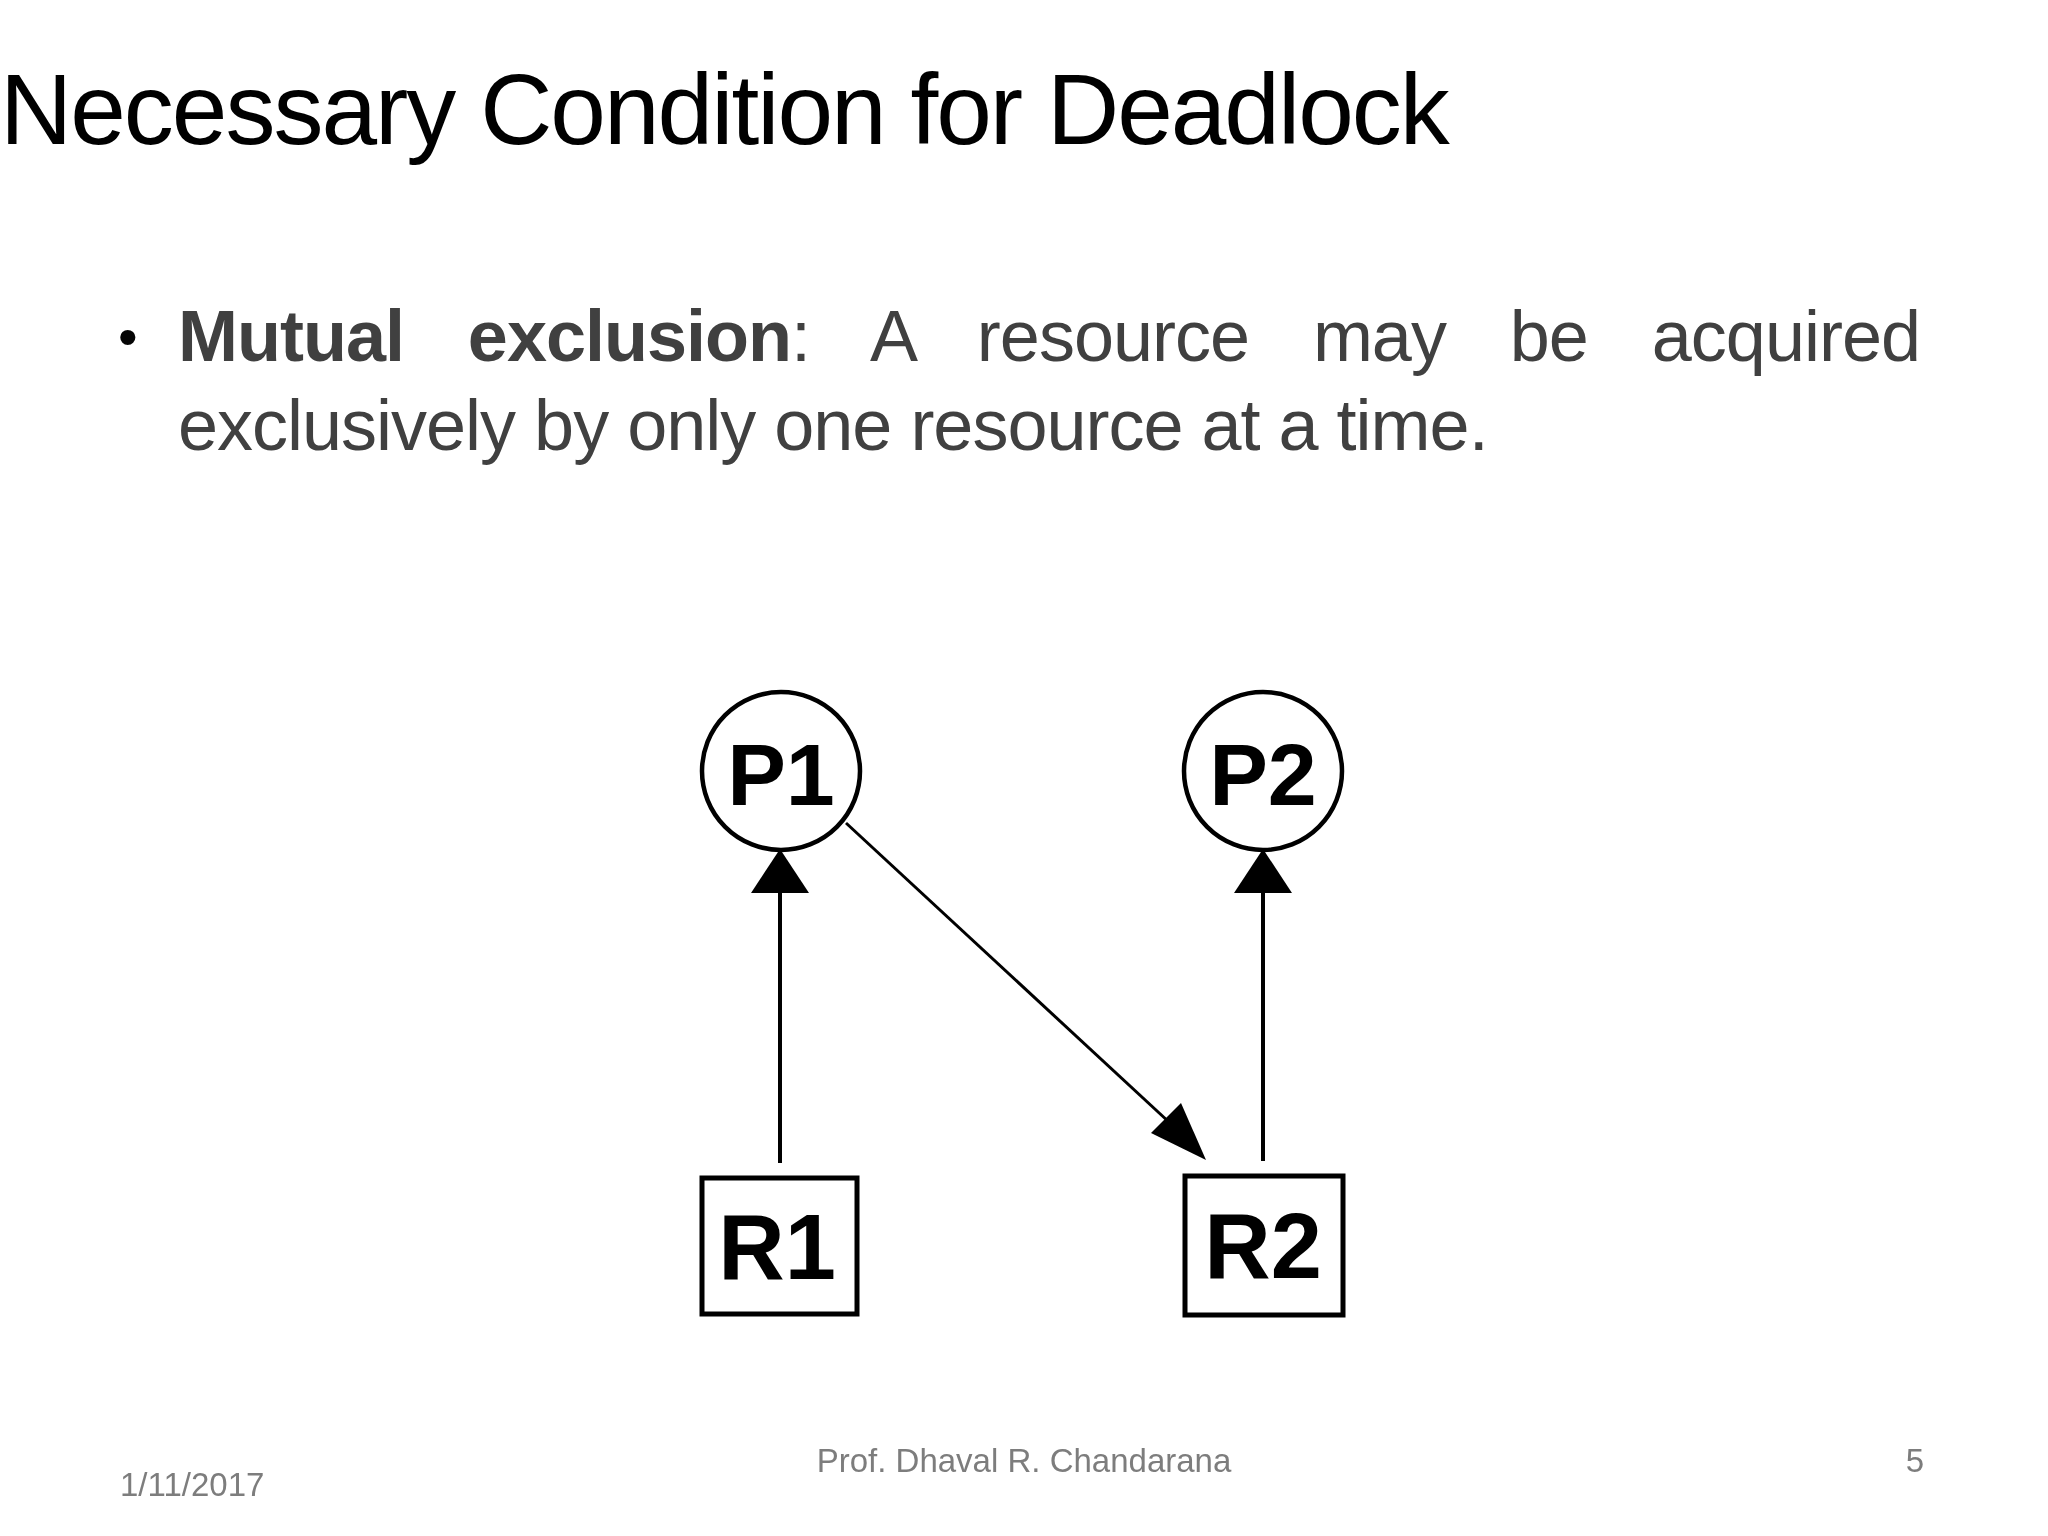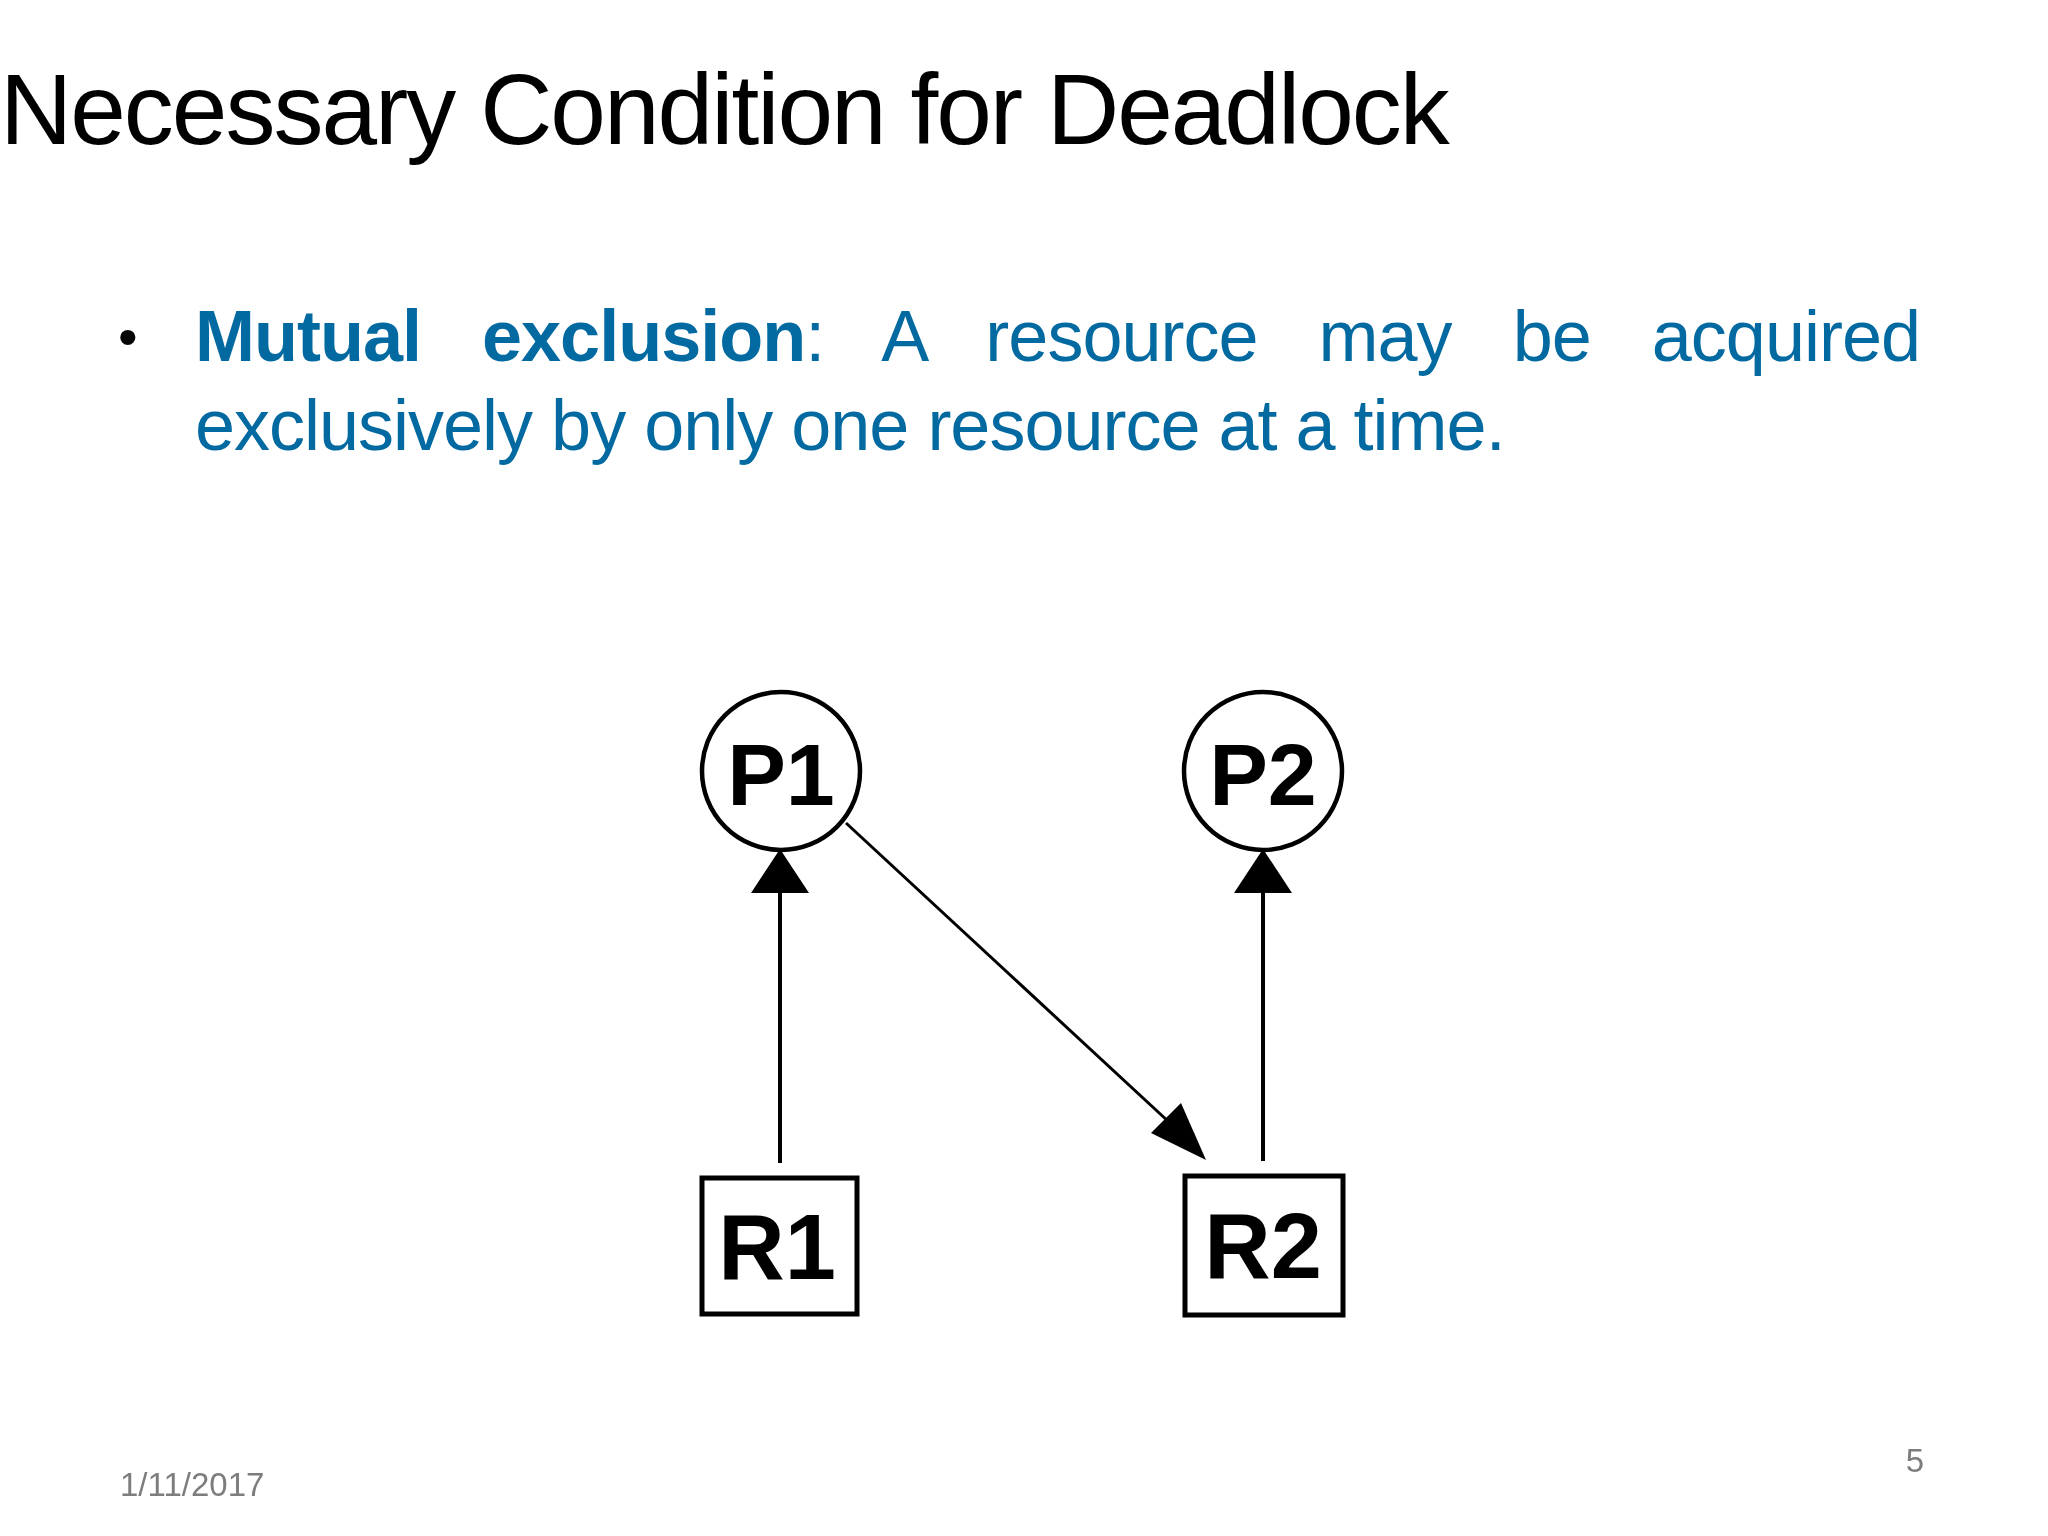--- a/index.html
+++ b/index.html
@@ -16,21 +16,21 @@
   }
 
   .bullet-item{
     position:absolute;top:292px;left:118px;width:1802px;
     display:flex;align-items:flex-start;
   }
   .bullet-marker{
     flex:0 0 60px;font-size:56px;line-height:89px;color:#050505;
   }
   .bullet-text{
-    flex:1;font-size:72px;line-height:89px;letter-spacing:-1px;color:#0369a1;margin-left:17px;
+    flex:1;font-size:72px;line-height:89px;letter-spacing:-1px;color:#404040;
   }
   .bullet-line-1{text-align:justify;text-align-last:justify;}
   .bullet-line-1 .term{font-weight:bold;}
   .bullet-line-2{text-align:left;}
 
   .diagram-svg{position:absolute;inset:0;pointer-events:none;}
   .node-label{
     font-family:"Liberation Sans", sans-serif;font-weight:bold;
     fill:#000;
   }
@@ -77,16 +77,17 @@
 
     <rect x="702" y="1178" width="155" height="136" fill="#fff" stroke="#000" stroke-width="5"></rect>
     <text class="node-label r-label" x="777" y="1279" text-anchor="middle">R1</text>
 
     <rect x="1185" y="1176" width="158" height="139" fill="#fff" stroke="#000" stroke-width="5"></rect>
     <text class="node-label r-label" x="1263" y="1278" text-anchor="middle">R2</text>
   </svg>
 
   <div class="footer">
     <div class="footer-date">1/11/2017</div>
+    <div class="footer-author">Prof. Dhaval R. Chandarana</div>
     <div class="footer-page-number">5</div>
   </div>
 
 </div>
 
 </body></html>

